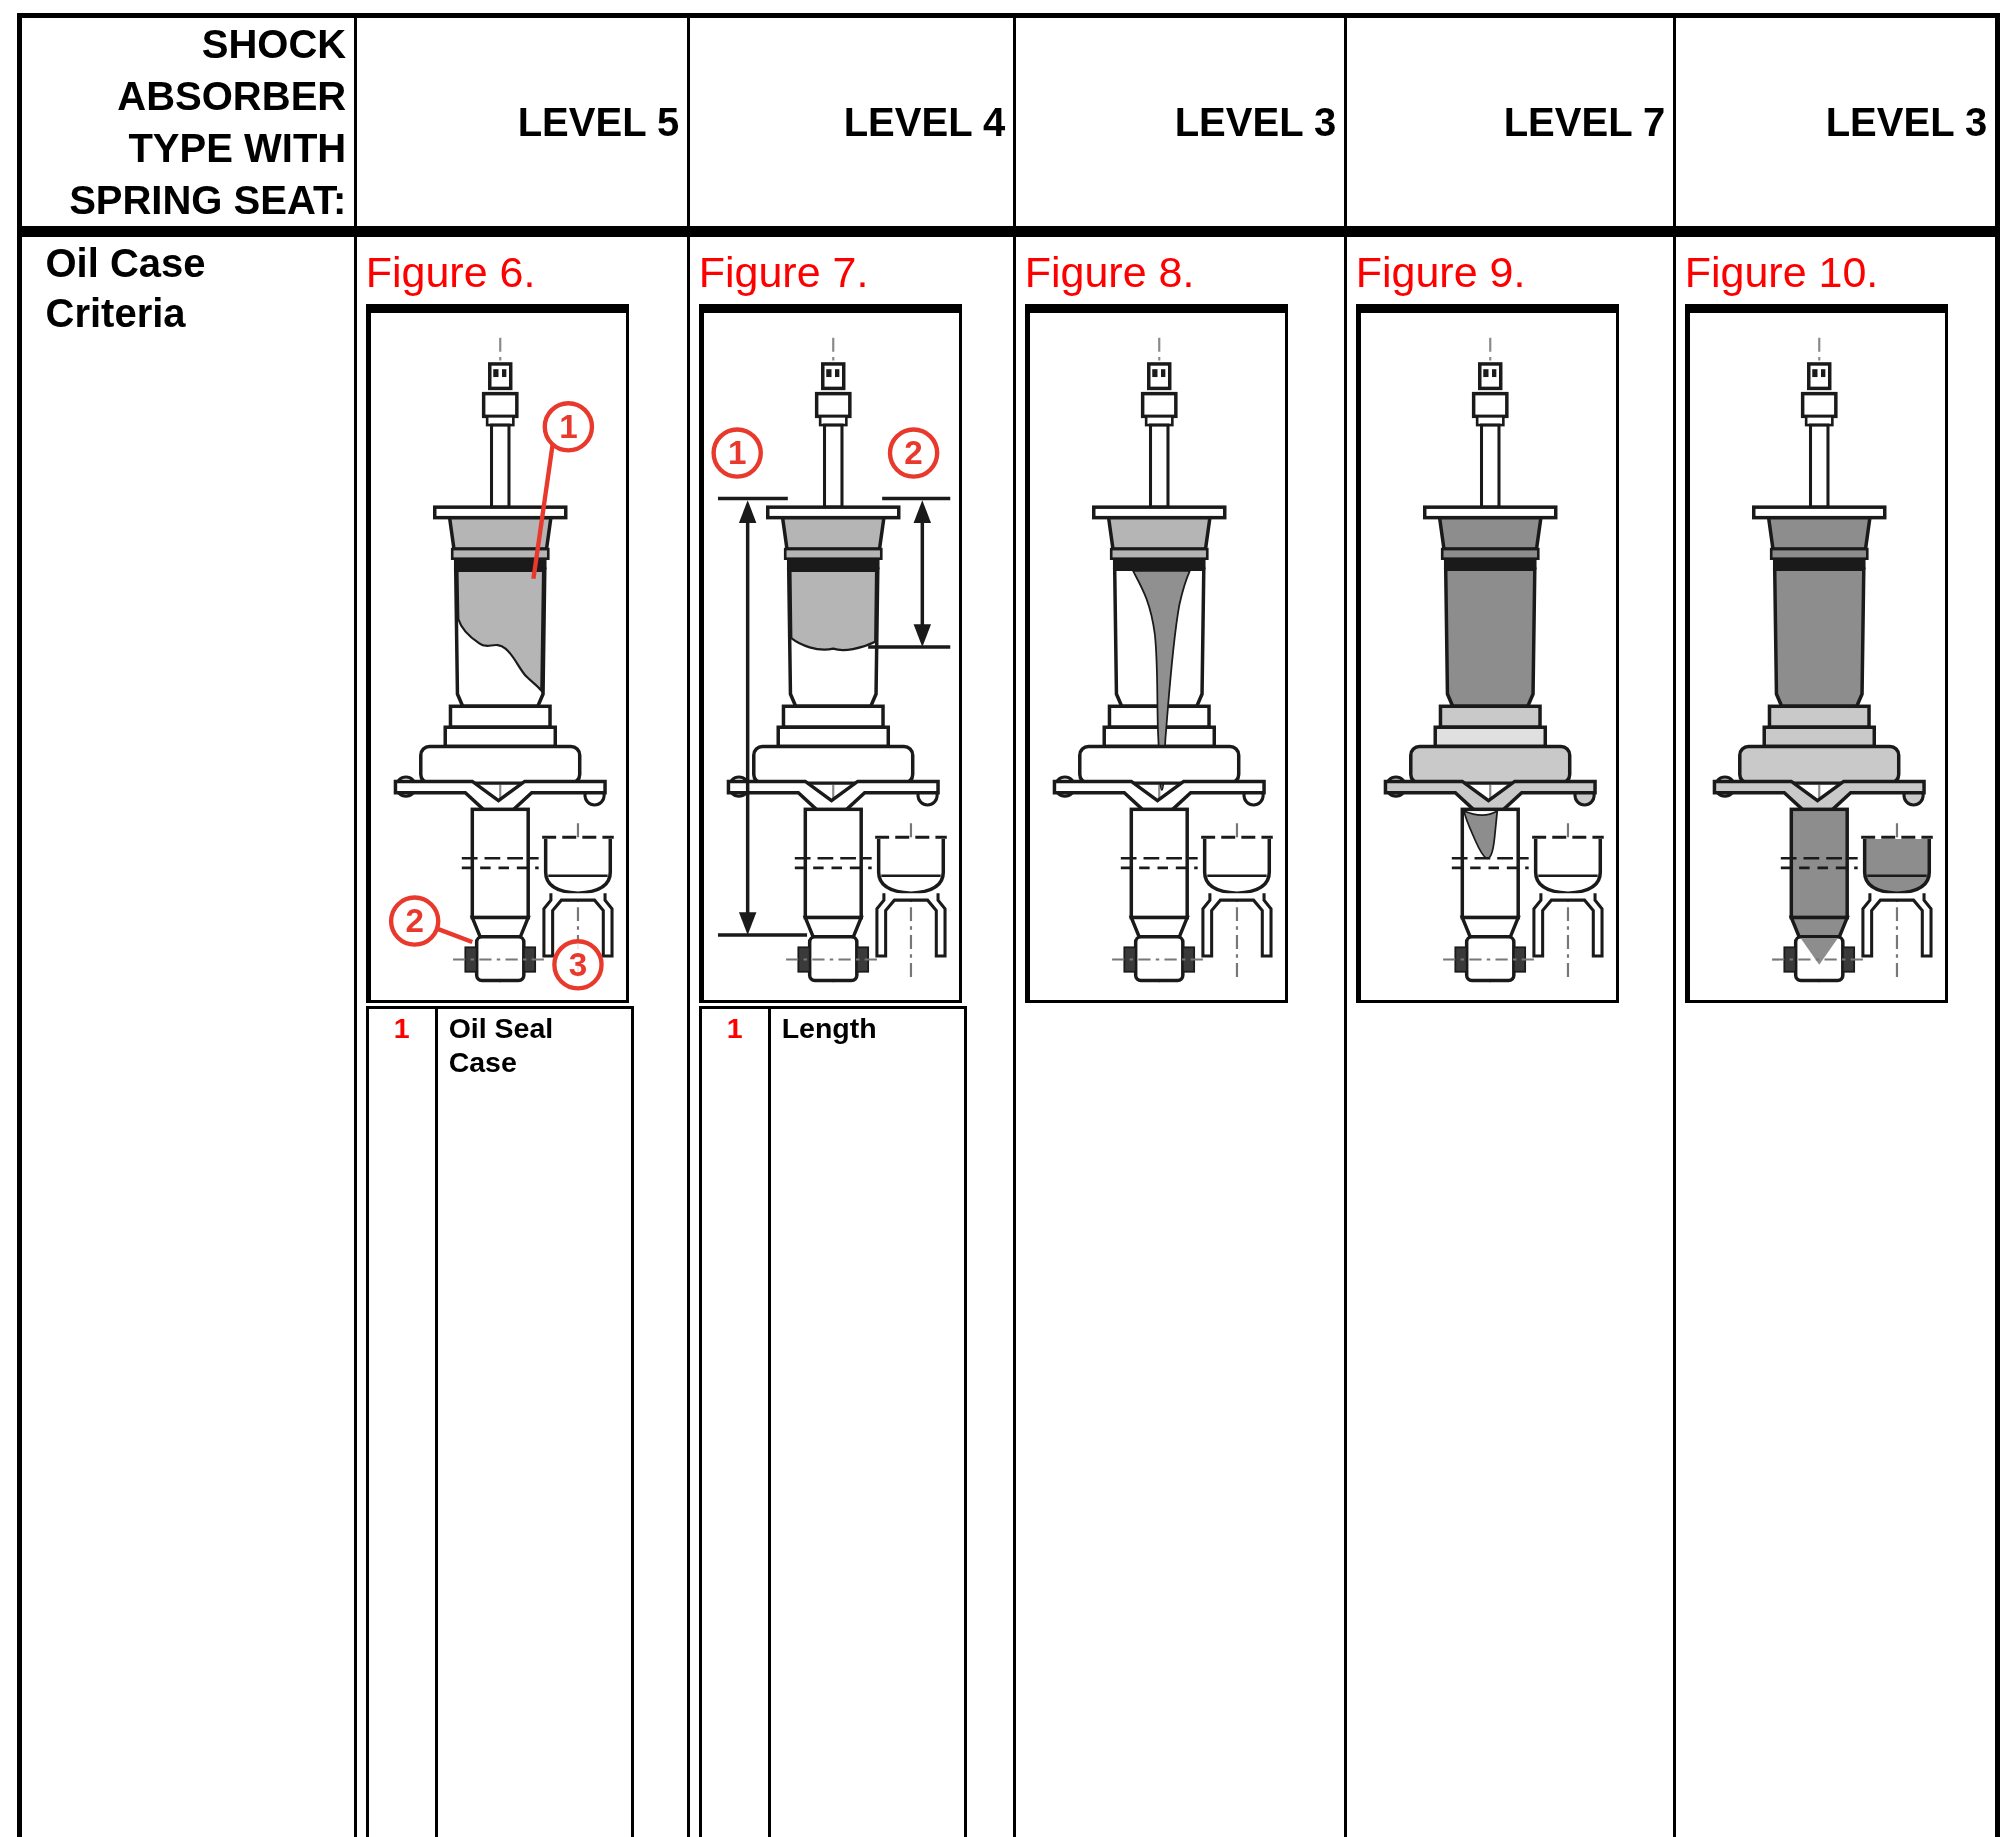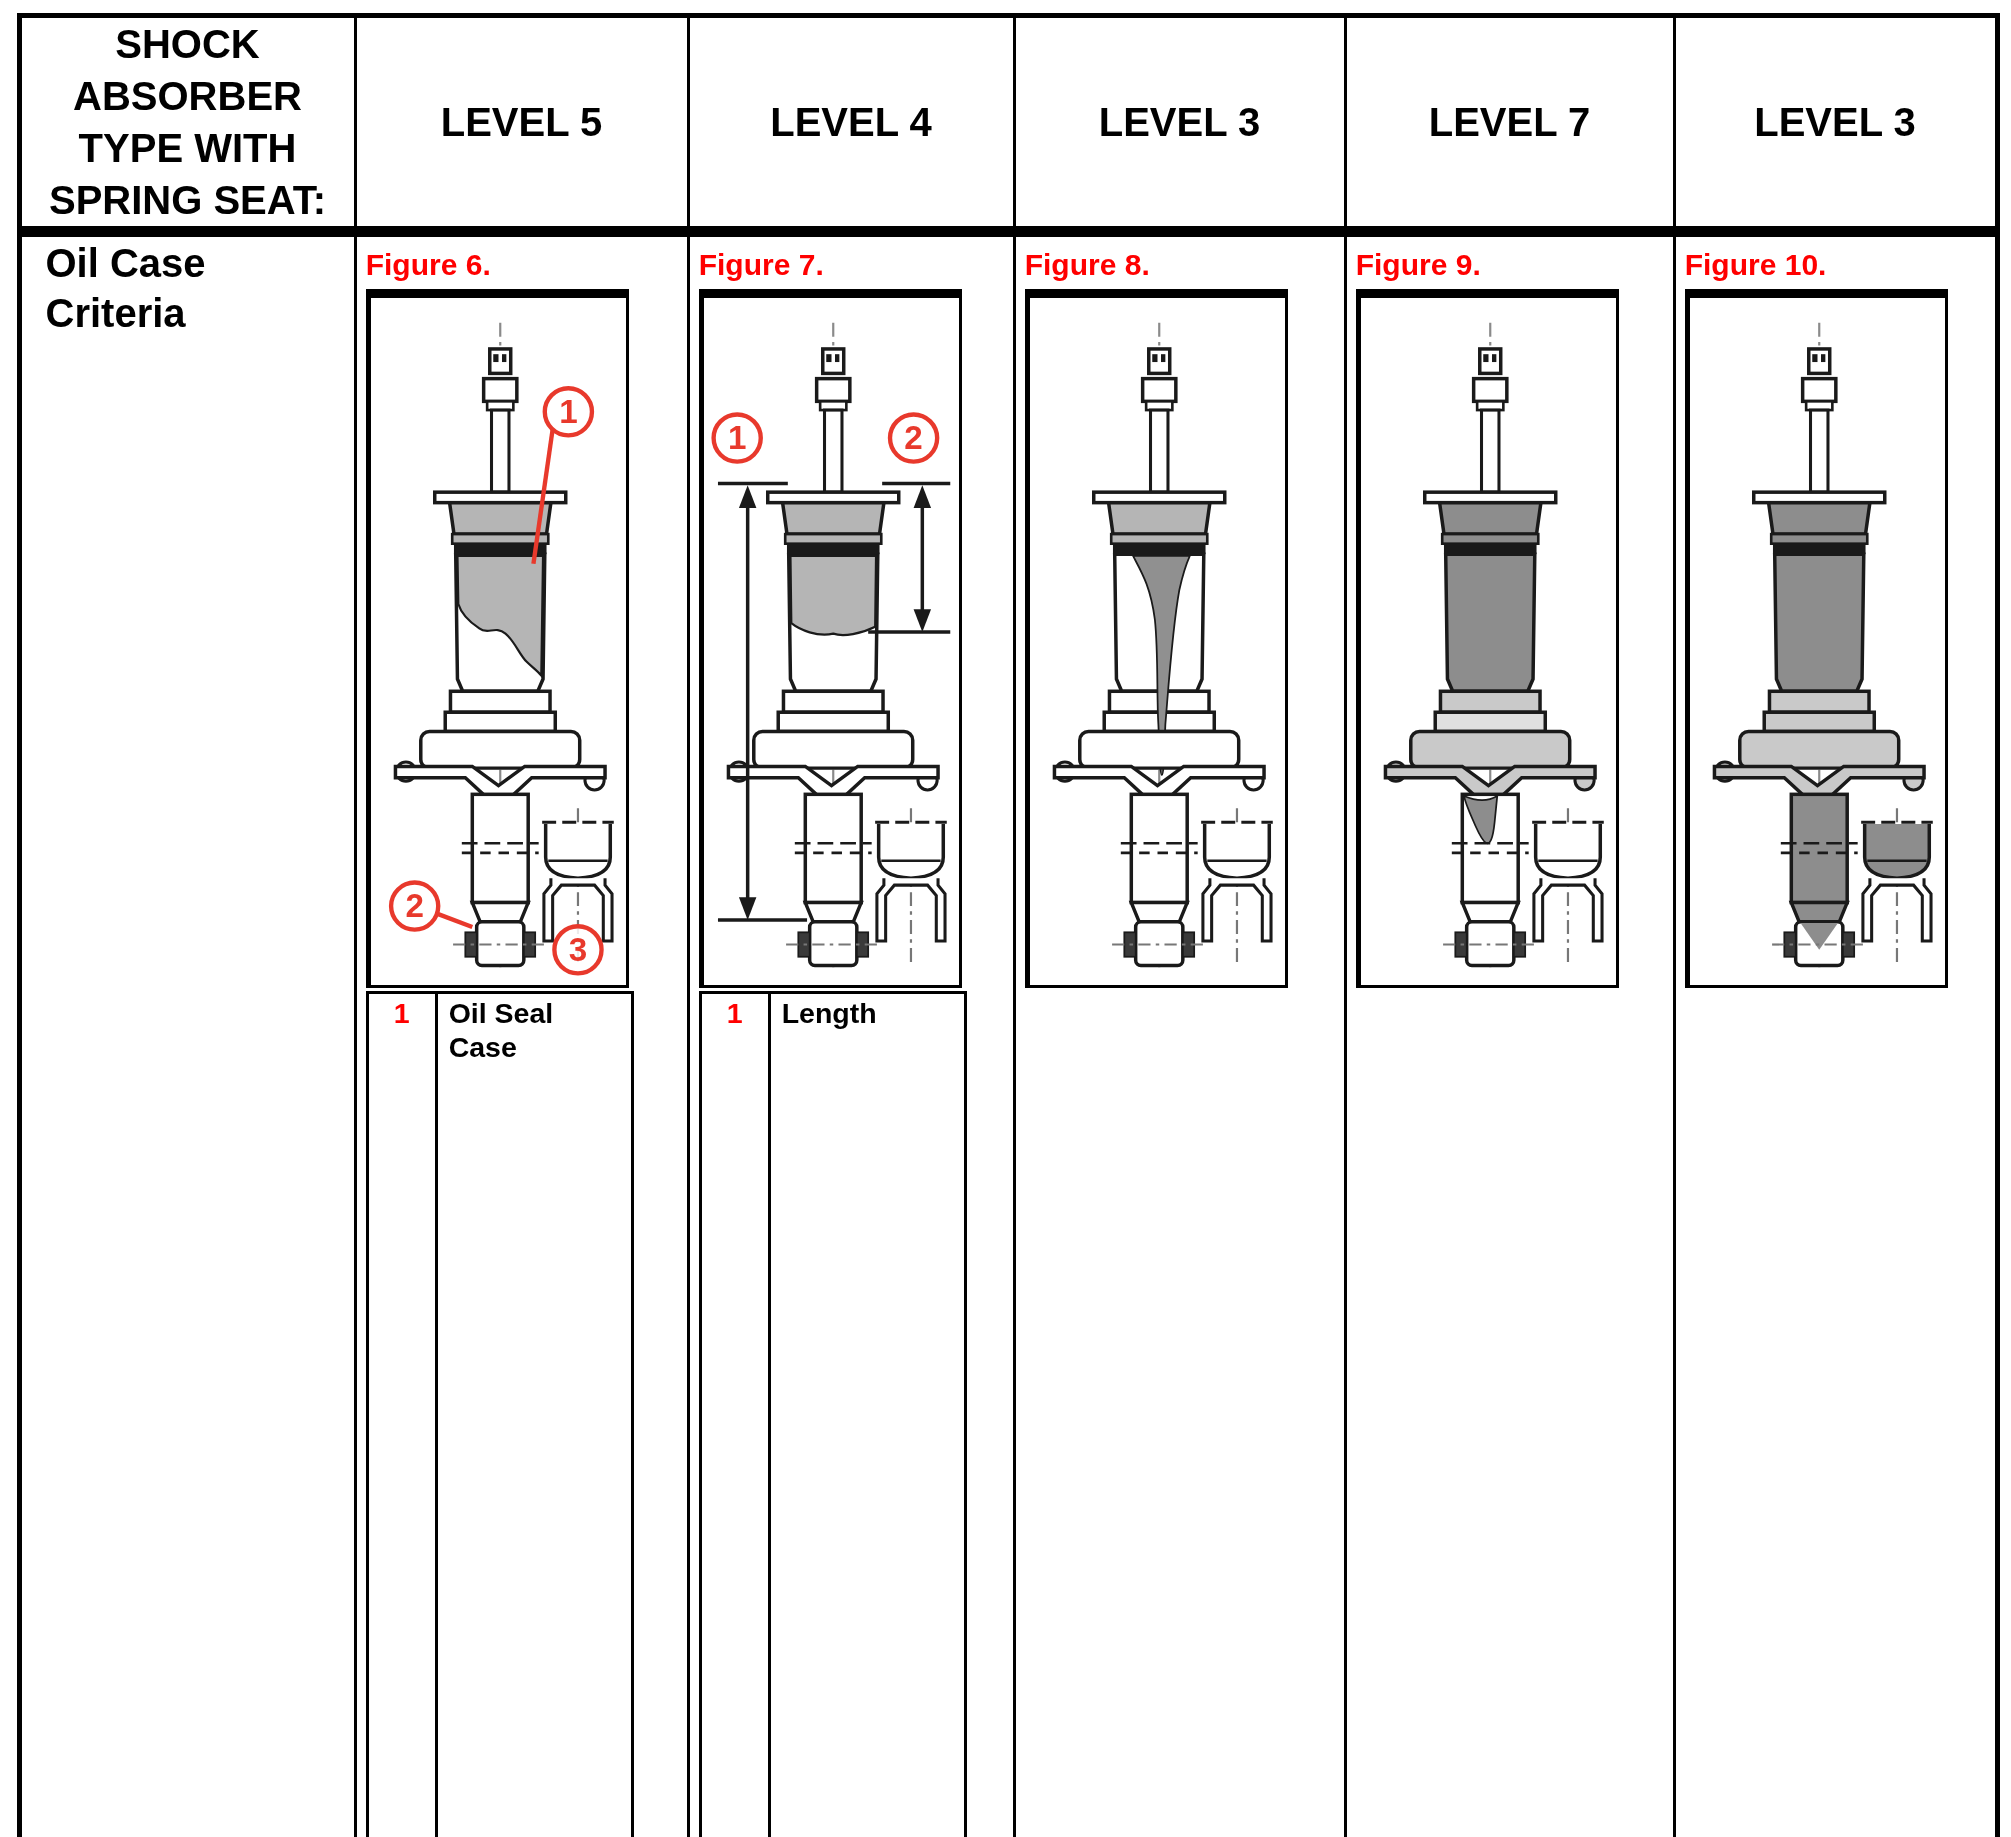--- a/index.html
+++ b/index.html
@@ -1,26 +1,26 @@
 <!DOCTYPE html>
 <html style="font-size:14.7px"><head>
 <meta charset="utf-8">
 <style>
   html,body{margin:0;padding:0;background:#fff;}
   body{width:2011px;height:1838px;position:relative;font-family:"Liberation Sans",sans-serif;color:#000;}
   .doc{position:absolute;left:16.5px;top:13px;}
   table.main{border-collapse:collapse;table-layout:fixed;width:1978px;border:5.5px solid #000;}
   table.main td{border:3.7px solid #000;vertical-align:middle;overflow:hidden;}
-  tr.header td{height:208px;border-bottom:11px solid #000;text-align:center;
+  tr.header td{height:208px;border-bottom:11px solid #000;text-align:right;
                font-weight:700;font-size:40px;line-height:1.3;padding:0 7.3px;}
   tr.figrow td{height:1052px;vertical-align:top;}
   .rowlabel{font-weight:700;font-size:40px;line-height:1.25;padding-left:24px;text-align:left;}
   .rowlabel .wrapnarrow{display:inline-block;width:220px;}
   .figcell{padding:0;}
-  .caption{color:#f00;font-weight:700;font-size:30px;margin:11px 0 7.3px 9.2px;}
+  .caption{color:#f00;font-weight:400;font-size:43px;margin:11px 0 7.3px 9.2px;}
   .figbox{width:255px;height:687px;margin-left:9.2px;border:3.7px solid #000;
           border-top-width:9.2px;border-left-width:5.5px;background:#fff;}
   .shock{width:100%;height:100%;}
   .shock svg{display:block;width:100%;height:100%;}
   table.legend{border-collapse:collapse;margin:2.8px 0 0 9.2px;width:268px;}
   table.legend td{border:3.7px solid #000;font-weight:700;font-size:28.5px;line-height:1.18;vertical-align:top;}
   table.legend td.num{width:66px;color:#f00;text-align:center;padding:2.8px 0 3.7px 0;}
   table.legend td.lab{padding:2.8px 3.7px 7.3px 11px;white-space:pre-line;}
 </style>
 </head>

